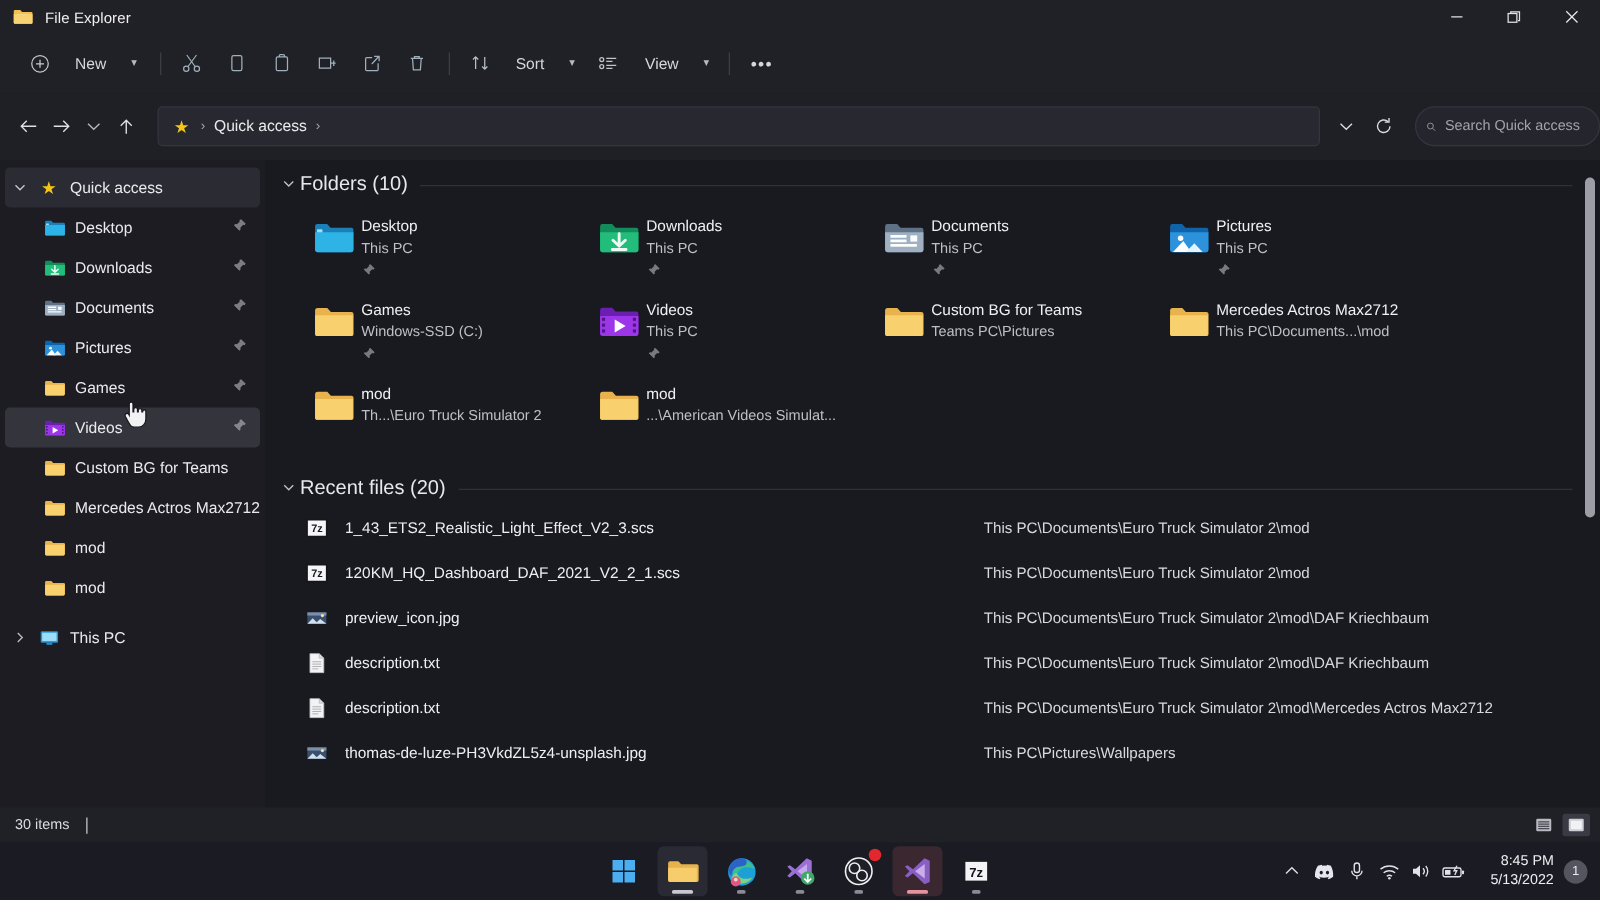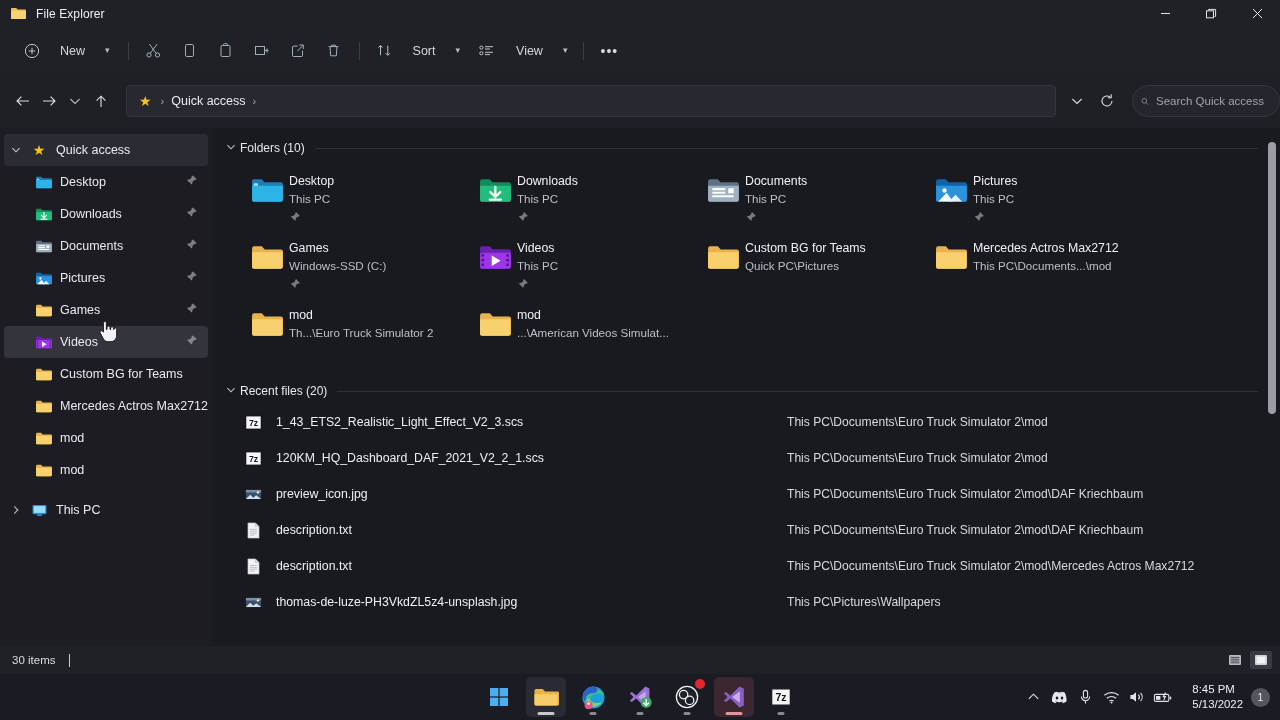--- a/index.html
+++ b/index.html
@@ -83,21 +83,21 @@
   .nav-pin { position: absolute; right: 10px; top: 50%; transform: translateY(-50%); opacity: .62; }
   .indent { padding-left: 28px; }
 
   
   .content {
     position: absolute; top: 128px; left: 212px; width: 1068px; height: 518px;
     background: #191920; overflow: hidden;
   }
   .grouphdr { display: flex; align-items: center; height: 22px; margin: 9px 22px 0 10px; }
   .grouphdr .gchev { width: 18px; text-align: center; color: #c2c2ca; font-size: 9px; }
-  .grouphdr .gtext { color: #e8e8ec; font-size: 12px; margin-right: 10px; white-space: nowrap; }
+  .grouphdr .gtext { color: #e8e8ec; font-size: 16px; margin-right: 10px; white-space: nowrap; }
   .grouphdr .gline { flex: 1; height: 1px; background: #30303a; }
 
   .folder-grid {
     display: grid; grid-template-columns: repeat(4, 228px);
     margin: 6px 0 0 28px;
   }
   .fcell { display: flex; height: 67px; padding-top: 2px; }
   .fhit { display: flex; border-radius: 4px; padding: 3px 6px 3px 3px; }
   .ficon { width: 46px; height: 44px; display: flex; align-items: flex-start; justify-content: center; padding-top: 4px; flex: 0 0 46px; }
   .ftext { display: flex; flex-direction: column; padding-top: 3px; overflow: hidden; }
@@ -137,21 +137,21 @@
     position: relative; width: 40px; height: 40px; border-radius: 5px;
     display: flex; align-items: center; justify-content: center;
   }
   .tb-app.running { background: #2a2a34; }
   .tb-app.accent { background: #3a2730; }
   .tb-ind { position: absolute; bottom: 2px; left: 50%; transform: translateX(-50%); width: 7px; height: 3px; border-radius: 2px; background: #8a8a95; }
   .tb-ind.wide { width: 17px; background: #c8c8d0; }
   .tb-ind.pink { width: 17px; background: #e4949f; }
   .tray { position: absolute; right: 10px; display: flex; align-items: center; gap: 0; }
   .tray-ico { width: 26px; height: 40px; display: flex; align-items: center; justify-content: center; color: #e2e2e8; }
-  .clock { display: flex; flex-direction: column; margin: 0 8px 0 16px; color: #eeeef2; font-size: 11.4px; line-height: 15px; }
+  .clock { display: flex; flex-direction: column; align-items: flex-end; margin: 0 8px 0 16px; color: #eeeef2; font-size: 11.4px; line-height: 15px; }
   .notif { width: 19px; height: 19px; border-radius: 50%; background: #55555f; color: #eaeaf0; font-size: 10.5px; display: flex; align-items: center; justify-content: center; }
 
   
   .cursor { position: absolute; left: 98px; top: 320px; pointer-events: none; }
 </style>
 </head>
 <body>
 
 <div id="app">
 
@@ -598,21 +598,21 @@
         <div class="fcell">
           <div class="fhit">
             <div class="ficon">
               <svg width="33" height="33" viewBox="0 0 24 24">
                 <path d="M1.5 5.4a1.5 1.5 0 011.5-1.5h5.6l2.1 2.3h11.8a1.5 1.5 0 011.5 1.5v11a1.5 1.5 0 01-1.5 1.5H3a1.5 1.5 0 01-1.5-1.5z" fill="#e8b34c"></path>
                 <path d="M1.5 8.2h22v10.5a1.5 1.5 0 01-1.5 1.5H3a1.5 1.5 0 01-1.5-1.5z" fill="#f8d06e"></path>
               </svg>
             </div>
             <div class="ftext">
               <div class="fname">Custom BG for Teams</div>
-              <div class="fsub">Quick PC\Pictures</div>
+              <div class="fsub">Teams PC\Pictures</div>
             </div>
           </div>
         </div>
         <div class="fcell">
           <div class="fhit">
             <div class="ficon">
               <svg width="33" height="33" viewBox="0 0 24 24">
                 <path d="M1.5 5.4a1.5 1.5 0 011.5-1.5h5.6l2.1 2.3h11.8a1.5 1.5 0 011.5 1.5v11a1.5 1.5 0 01-1.5 1.5H3a1.5 1.5 0 01-1.5-1.5z" fill="#e8b34c"></path>
                 <path d="M1.5 8.2h22v10.5a1.5 1.5 0 01-1.5 1.5H3a1.5 1.5 0 01-1.5-1.5z" fill="#f8d06e"></path>
               </svg>

